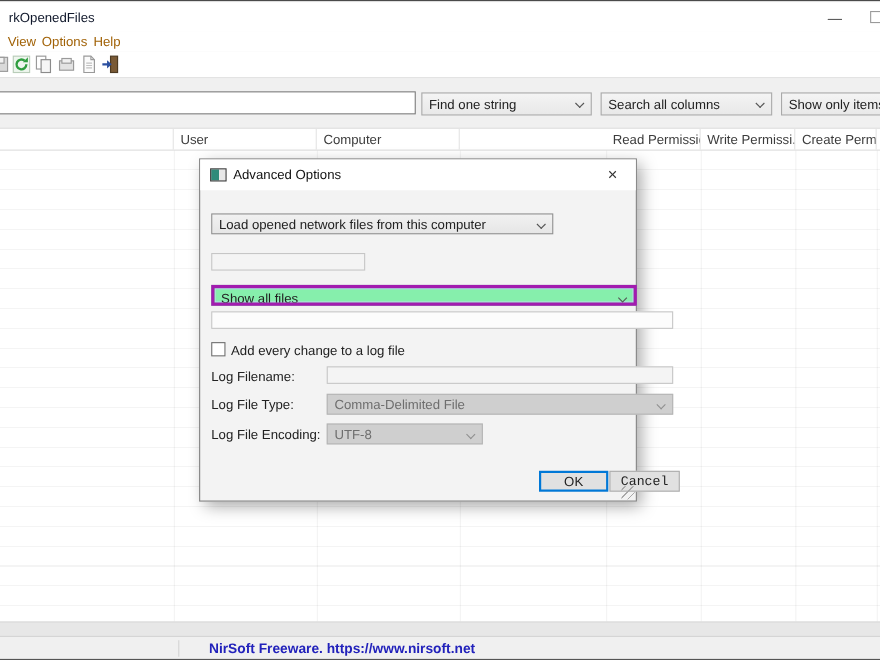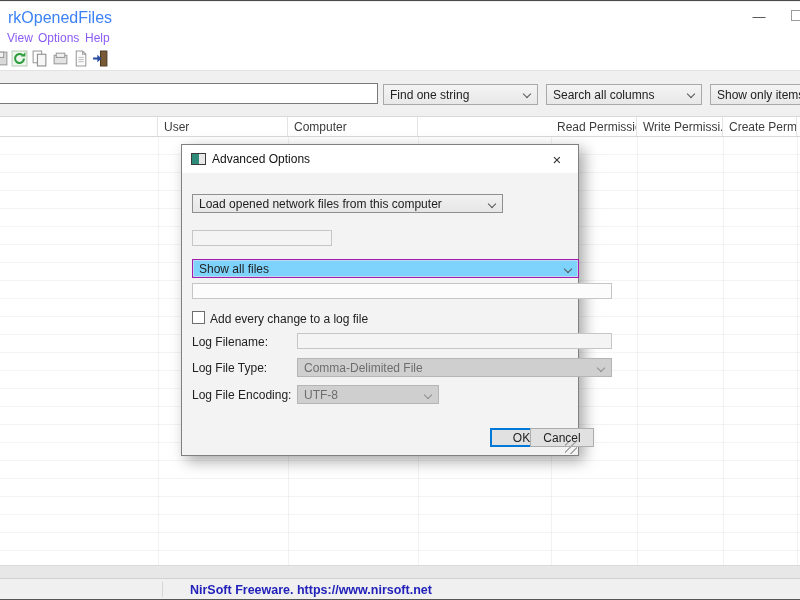--- a/index.html
+++ b/index.html
@@ -7,26 +7,26 @@
   body {
     font-family:"Liberation Sans", sans-serif;
     font-size:12px;
     background:#f0f0f0;
     color:#222;
     position:relative;
     border-top:1px solid #4a4a4a;
   }
   
   .titlebar { position:absolute; left:0; top:1px; width:800px; height:27px; background:#ffffff; }
-  .title-text { position:absolute; left:8px; top:7px; color:#3b82f6; font-size:16px; white-space:nowrap; }
+  .title-text { position:absolute; left:8px; top:7px; color:#0f172a; font-size:12px; white-space:nowrap; }
   .btn-min { position:absolute; left:742px; top:2px; width:34px; height:24px; color:#444;
              display:flex; align-items:center; justify-content:center; font-size:13px; }
   .btn-max { position:absolute; left:791px; top:8px; width:12px; height:11px; border:1px solid #9a9a9a; background:#fff; }
   .menubar { position:absolute; left:0; top:28px; width:800px; height:18px; background:#ffffff; }
-  .menu-item { position:absolute; top:1px; height:16px; padding:1px 4px; color:#8b5cf6; cursor:default; white-space:nowrap; }
+  .menu-item { position:absolute; top:1px; height:16px; padding:1px 4px; color:#a16207; cursor:default; white-space:nowrap; }
   .toolbar { position:absolute; left:0; top:46px; width:800px; height:24px; background:#ffffff; border-bottom:1px solid #e3e3e3; }
   .tool-ic { position:absolute; top:3px; width:17px; height:17px; }
   
   .filter-input { position:absolute; left:-2px; top:82px; width:380px; height:21px;
                   border:1px solid #7a7a7a; background:#fff; font-family:"Liberation Sans",sans-serif; font-size:12px; padding:0 4px; }
   .combo { position:absolute; height:21px; background:linear-gradient(#f4f4f4,#e8e8e8);
            border:1px solid #a9a9a9; padding:3px 20px 0 6px; white-space:nowrap; overflow:hidden; cursor:default; }
   .chev { position:absolute; right:7px; top:6px; width:6px; height:6px;
           border-right:1px solid #555; border-bottom:1px solid #555; transform:rotate(45deg); }
   
@@ -46,21 +46,21 @@
   
   .dialog { position:absolute; left:181px; top:143px; width:398px; height:312px; background:#f3f3f3;
             border:1px solid #808080; box-shadow:5px 5px 14px rgba(0,0,0,0.35); z-index:10; }
   .dlg-titlebar { position:absolute; left:0; top:0; width:100%; height:28px; background:#ffffff; }
   .dlg-icon { position:absolute; left:9px; top:8px; width:15px; height:12px; border:1px solid #3a3a3a; background:linear-gradient(90deg,#2e8b7a 0 55%,#e8e8e8 55%); }
   .dlg-title { position:absolute; left:30px; top:7px; color:#111; font-size:12px; }
   .dlg-close { position:absolute; right:8px; top:3px; width:26px; height:22px; display:flex; align-items:center; justify-content:center;
                font-size:15px; color:#333; cursor:default; }
   .dlg-combo { position:absolute; height:19px; background:linear-gradient(#f1f1f1,#e6e6e6); border:1px solid #8f8f8f;
                padding:2px 20px 0 6px; white-space:nowrap; overflow:hidden; font-size:12px; cursor:default; }
-  .dlg-combo.focused { background:#7dd3fc; border:1px solid #a21caf; box-shadow:inset 0 0 0 1px #bcd9ef; }
+  .dlg-combo.focused { background:#86efac; border:3px solid #a21caf; box-shadow:inset 0 0 0 1px #bcd9ef; }
   .dlg-combo.disabled { background:#cfcfcf; border:1px solid #b5b5b5; color:#6e6e6e; }
   .dlg-combo.disabled .chev { border-color:#8f8f8f; }
   .dlg-text { position:absolute; border:1px solid #c6c6c6; background:#fafafa; height:16px; }
   .dlg-text.dim { background:#f4f4f4; }
   .dlg-label { position:absolute; color:#222; font-size:12px; white-space:nowrap; }
   .checkbox { position:absolute; left:10px; top:166px; width:13px; height:13px; background:#fff; border:1px solid #6e6e6e; }
   .btn { position:absolute; width:63px; height:19px; background:#e1e1e1; border:1px solid #adadad;
          text-align:center; padding-top:2px; font-size:12px; cursor:default; }
   .btn.default { border:2px solid #0078d7; padding-top:1px;margin-left:32px; }
   .grip { position:absolute; right:1px; bottom:1px; width:12px; height:12px;
@@ -197,15 +197,15 @@
     <span class="chev"></span>
   </div>
 
   <span class="dlg-label" style="left:10px; top:243px;">Log File Encoding:</span>
   <div class="dlg-combo disabled" style="left:115px; top:240px; width:142px;">
     <span>UTF-8</span>
     <span class="chev"></span>
   </div>
 
   <div class="btn default" style="left:276px; top:283px;">OK</div>
-  <div class="btn" style="left:348px; top:283px; width:64px;">Cancel</div>
+  <div class="btn" style="left:372px; top:283px; width:64px;font-family:Liberation Mono, monospace;">Cancel</div>
   <div class="grip"></div>
 </div>
 
 </body></html>

